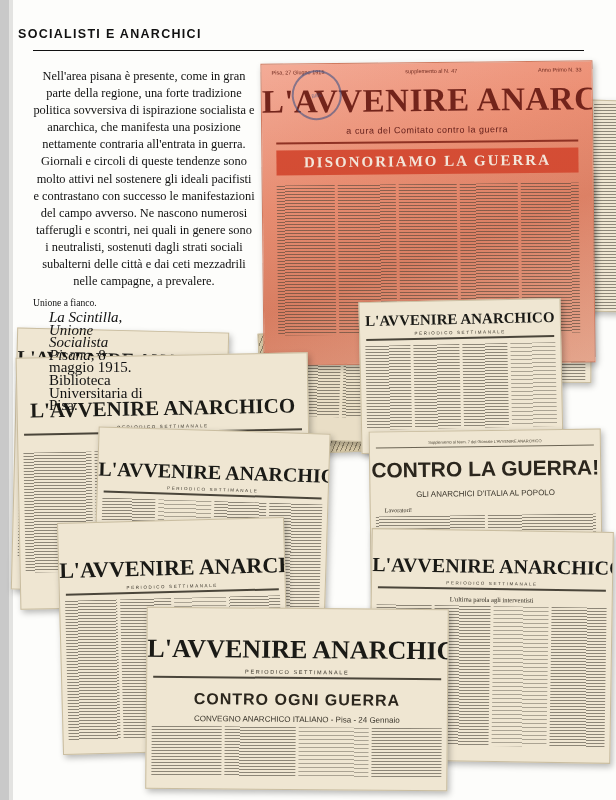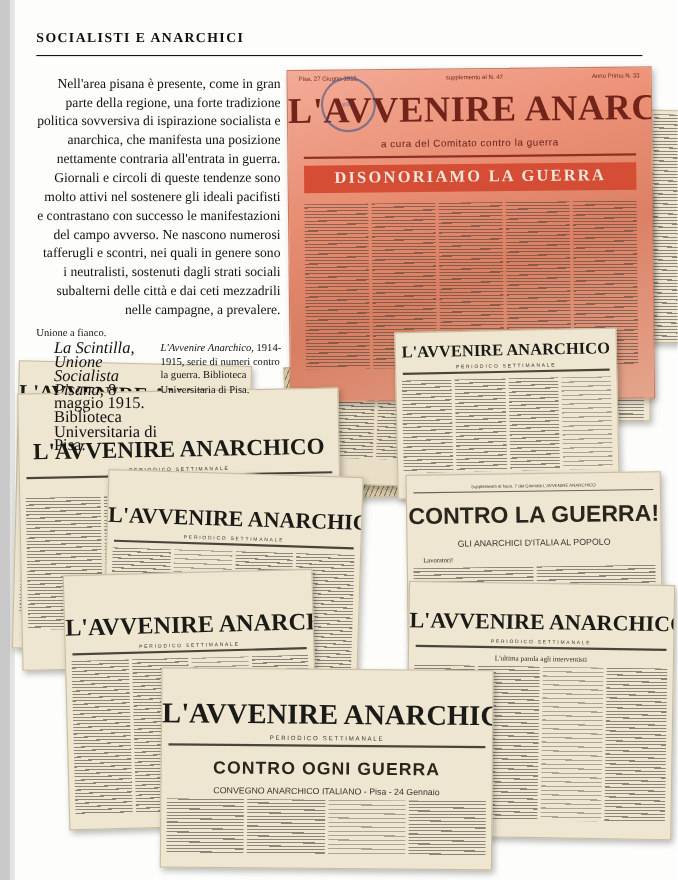--- a/index.html
+++ b/index.html
@@ -35,23 +35,23 @@
     left: 9px;
     top: 0;
     width: 4px;
     height: 800px;
     background: #e3e3e1;
   }
 
   
   .section-title {
     position: absolute;
-    left: 33px;
+    left: 18px;
     top: 27px;
-    font-family: Liberation Serif, serif;
+    font-family: Liberation Sans, sans-serif;
     font-size: 12.5px;
     letter-spacing: 1.3px;
     font-weight: 700;
     color: #111;
   }
   .title-rule {
     position: absolute;
     left: 33px;
     top: 50px;
     width: 551px;
@@ -60,21 +60,21 @@
   }
 
   
   .body-col {
     position: absolute;
     left: 33px;
     top: 68px;
     width: 222px;
     font-size: 12.4px;
     line-height: 17.1px;
-    text-align: right;
+    text-align: center;
     color: #111;
   }
 
   .caption-label {
     position: absolute;
     left: 33px;
     top: 296px;
     width: 220px;
     font-size: 9.6px;
     line-height: 13px;
@@ -404,17 +404,14 @@
   </div>
 
   <div class="body-col">Nell'area pisana è presente, come in gran parte della regione, una forte tradizione politica sovversiva di ispirazione socialista e anarchica, che manifesta una posizione nettamente contraria all'entrata in guerra. Giornali e circoli di queste tendenze sono molto attivi nel sostenere gli ideali pacifisti e contrastano con successo le manifestazioni del campo avverso. Ne nascono numerosi tafferugli e scontri, nei quali in genere sono i neutralisti, sostenuti dagli strati sociali subalterni delle città e dai ceti mezzadrili nelle campagne, a prevalere.</div>
 
   <div class="caption-label">Unione a fianco.</div>
 
   <div class="caption-a">
     <span>La Scintilla, Unione Socialista Pisana,</span><span class="roman"> 8 maggio 1915. Biblioteca Universitaria di Pisa.</span>
   </div>
 
-  <div class="caption-b">
-    <span>L'Avvenire Anarchico,</span><span class="roman"> 1914-1915, serie di numeri contro la guerra. Biblioteca Universitaria di Pisa.</span>
-  </div>
 
 </div>
 
 </body></html>

